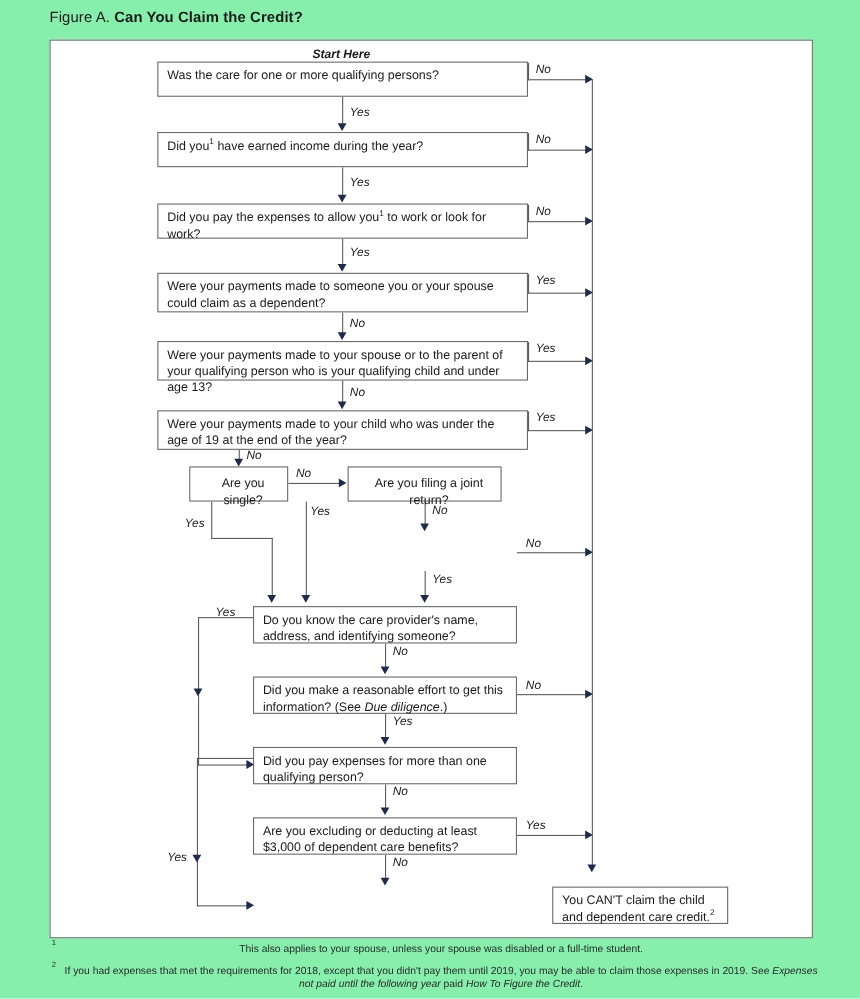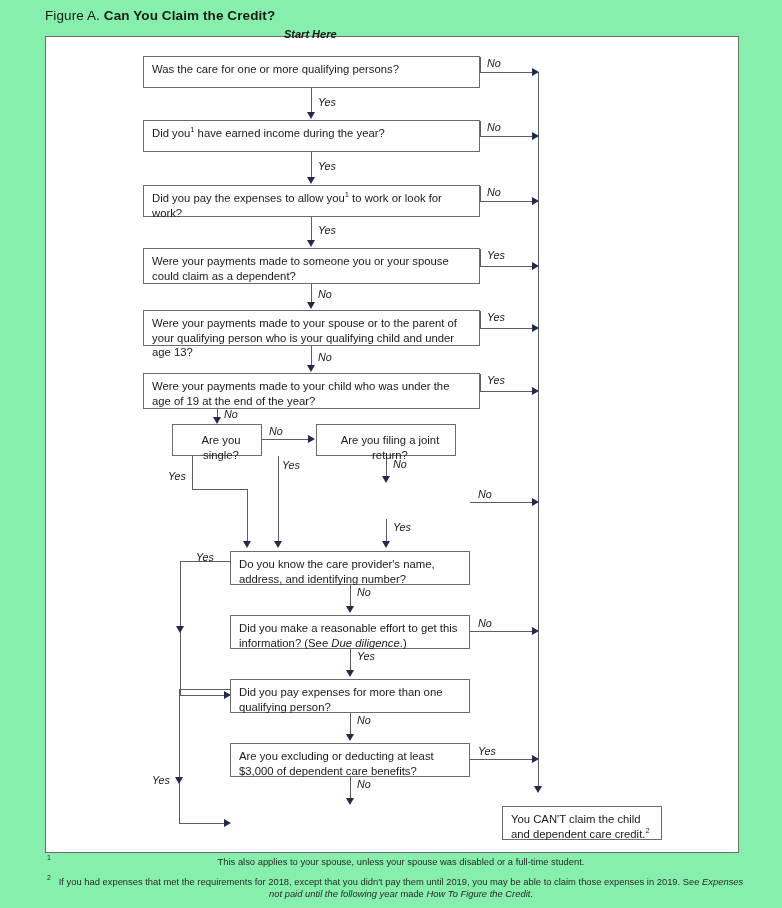--- a/index.html
+++ b/index.html
@@ -142,21 +142,21 @@
 
 <div id="page">
 
   <div class="fig-title">
     <span class="lead">Figure A.</span>
     <span class="strong">Can You Claim the Credit?</span>
   </div>
 
   <div class="frame"></div>
 
-  <div class="start-here" style="left:284px; top:28px;">Start Here</div>
+  <div class="start-here" style="left:284px; top:44px;">Start Here</div>
 
   <div class="node" style="left:143px; top:56px; width:337px; height:32px;">
     <span>Was the care for one or more qualifying persons?</span>
   </div>
 
   <div class="node" style="left:143px; top:120px; width:337px; height:32px;">
     <span>Did you</span><sup>1</sup><span> have earned income during the year?</span>
   </div>
 
   <div class="node" style="left:143px; top:185px; width:337px; height:32px;">
@@ -178,21 +178,21 @@
   <div class="node center" style="left:172px; top:424px; width:90px; height:32px; padding-top:8px;">
     <span>Are you single?</span>
   </div>
 
   <div class="node center" style="left:316px; top:424px; width:140px; height:32px; padding-top:8px;">
     <span>Are you filing a joint return?</span>
   </div>
 
 
   <div class="node" style="left:230px; top:551px; width:240px; height:34px;">
-    <span>Do you know the care provider's name, address, and identifying number?</span>
+    <span>Do you know the care provider's name, address, and identifying someone?</span>
   </div>
 
   <div class="node" style="left:230px; top:615px; width:240px; height:34px;">
     <span>Did you make a reasonable effort to get this information? (See </span><i>Due diligence</i><span>.)</span>
   </div>
 
   <div class="node" style="left:230px; top:679px; width:240px; height:34px;">
     <span>Did you pay expenses for more than one qualifying person?</span>
   </div>
 
@@ -326,17 +326,17 @@
   <div class="arrow-d" style="left:346px; top:798px;"></div>
   <div class="elabel" style="left:357px; top:778px;">No</div>
 
   <div class="footnotes">
     <div class="fn">
       <span class="fn-mark">1</span>
       <span class="fn-text">This also applies to your spouse, unless your spouse was disabled or a full-time student.</span>
     </div>
     <div class="fn fn2">
       <span class="fn-mark">2</span>
-      <span class="fn-text"><span>If you had expenses that met the requirements for 2018, except that you didn't pay them until 2019, you may be able to claim those expenses in 2019. See </span><i>Expenses not paid until the following year</i><span> made </span><i>How To Figure the Credit</i><span>.</span></span>
+      <span class="fn-text"><span>If you had expenses that met the requirements for 2018, except that you didn't pay them until 2019, you may be able to claim those expenses in 2019. See </span><i>Expenses not paid until the following year</i><span> paid </span><i>How To Figure the Credit</i><span>.</span></span>
     </div>
   </div>
 
 </div>
 
 </body></html>

